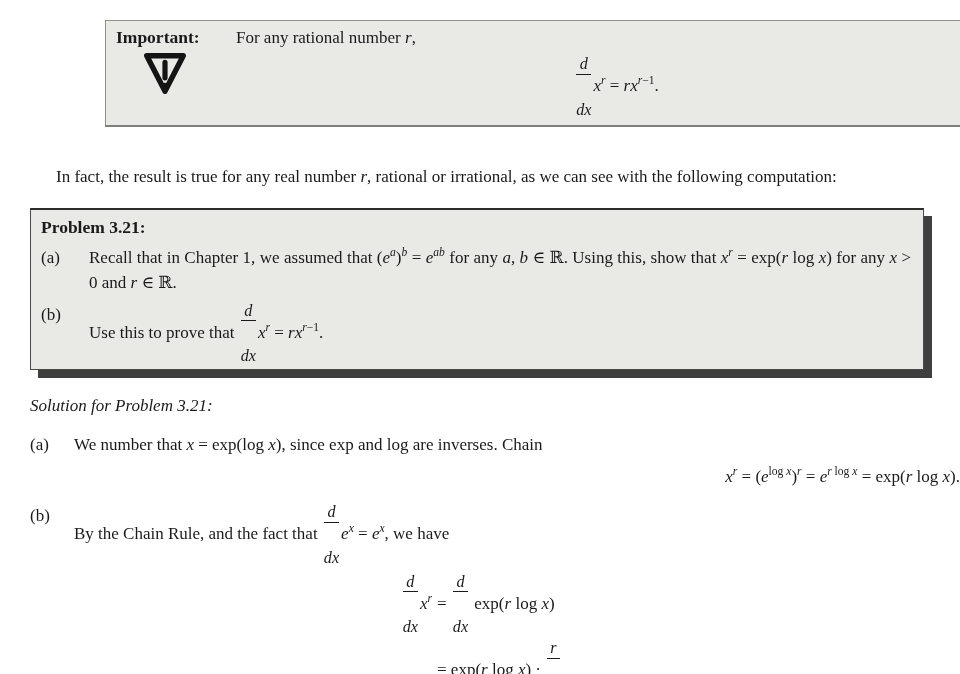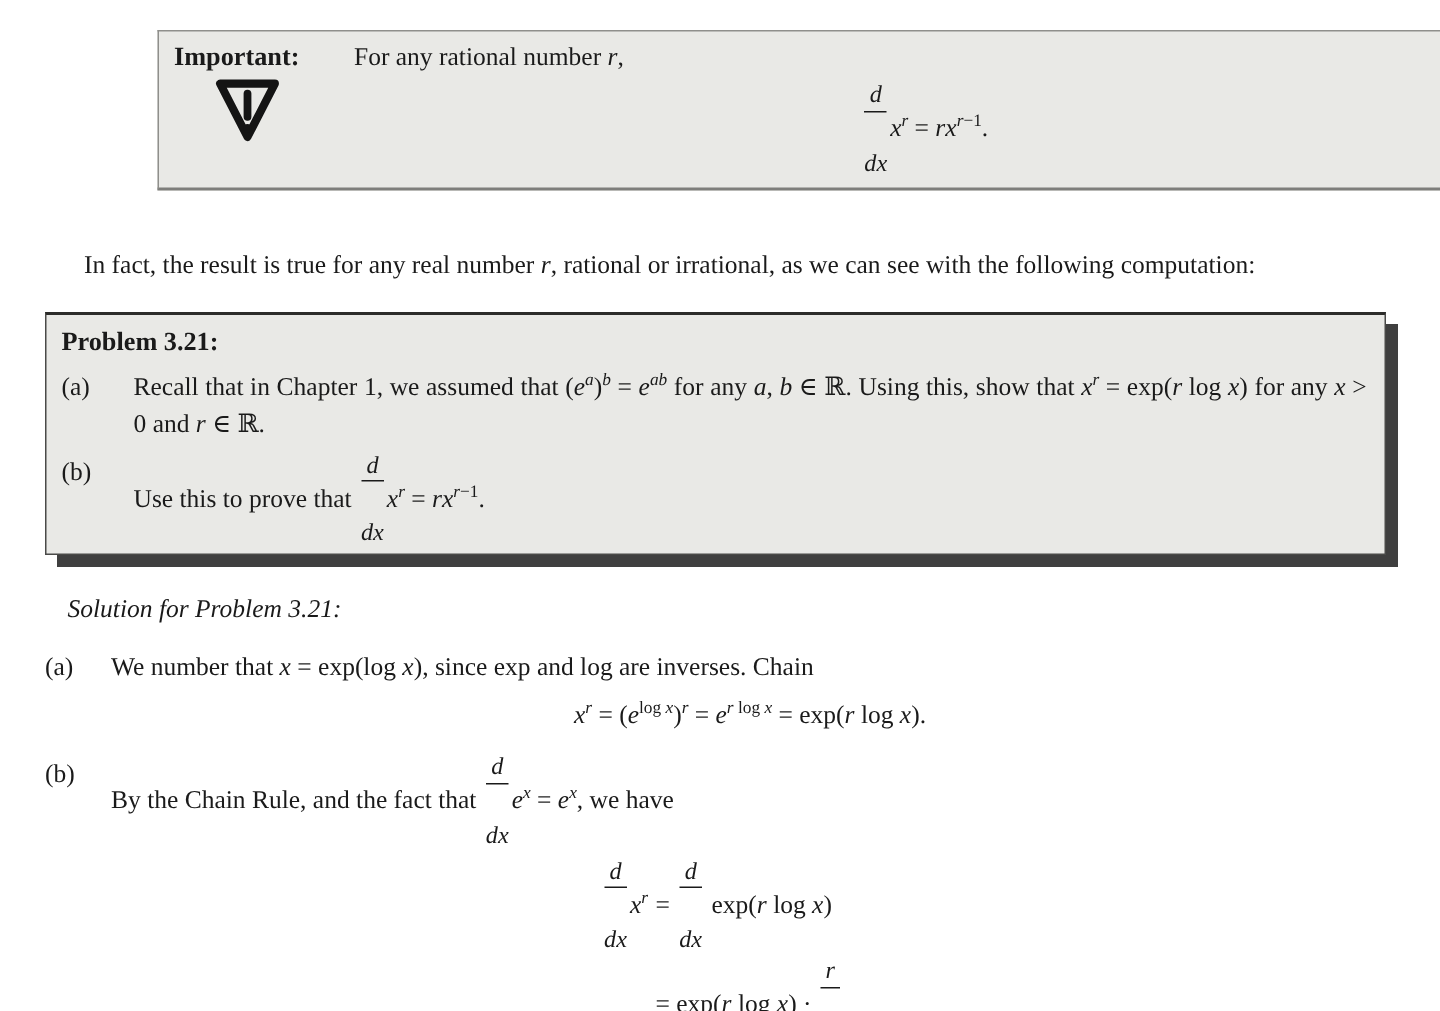--- a/index.html
+++ b/index.html
@@ -47,24 +47,24 @@
     box-shadow: 8px 8px 0 0 var(--box_shadow, #3f3f3f);
     padding: 7px 10px 2px 10px;
   }
   .prob-title { font-weight: bold; font-size: 17.5px; margin-bottom: 7px; }
   .prob-item { display: flex; margin-bottom: 7px; line-height: 25px; }
   .prob-item:last-child { margin-bottom: 2px; }
   .item-label { width: 48px; flex-shrink: 0; }
   .item-text { flex: 1; text-align: justify; padding-right: 2px; }
   .item-text.noj { text-align: left; }
   
-  .solution-heading { margin: 26px 0 0 45px; font-style: italic; }
+  .solution-heading { margin: 26px 0 0 30px; font-style: italic; }
   .sol-item { display: flex; margin: 16px 25px 0 30px; line-height: 26px; }
   .sol-item .item-label { width: 44px; }
-  .sol-eq { text-align: center; margin: 9px 0 0 40px; }
+  .sol-eq { text-align: right; margin: 9px 0 0 40px; }
   .derivation { margin: 6px 0 0 346px; }
   .drow { display: flex; align-items: center; min-height: 30px; margin-bottom: 3px; }
   .dlhs { width: 86px; text-align: right; flex-shrink: 0; }
   .drhs { margin-left: 5px; text-align: left; }
   
   .end-marker {
     margin: 8px 0 0 32px;
     width: 13px; height: 14px;
     border: 1.5px solid #6f6f6f;
     background: #fdfdfd;

